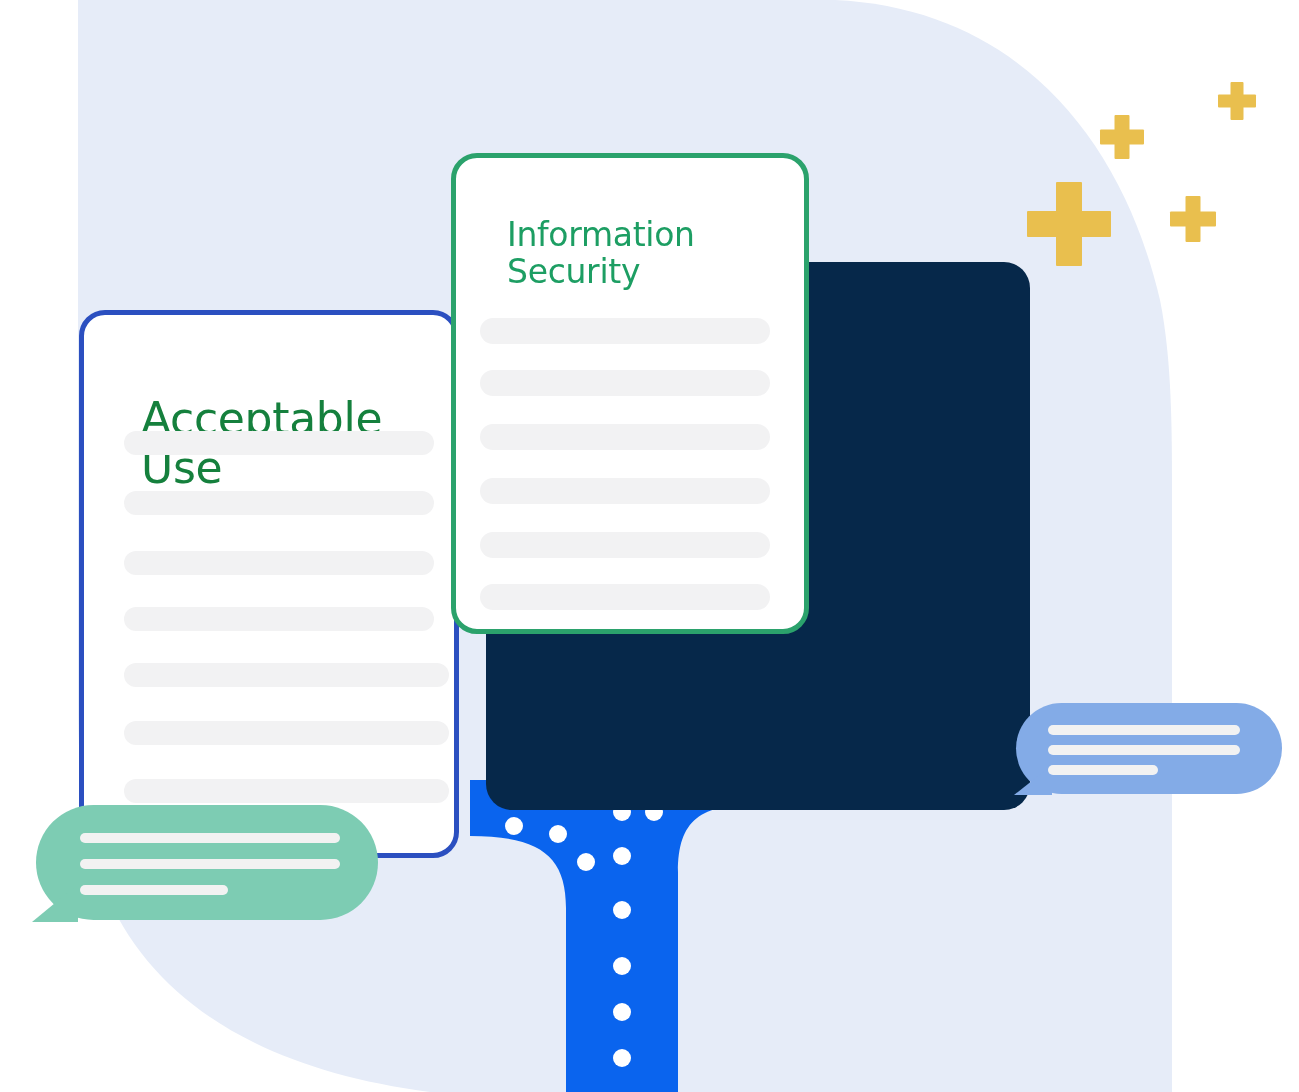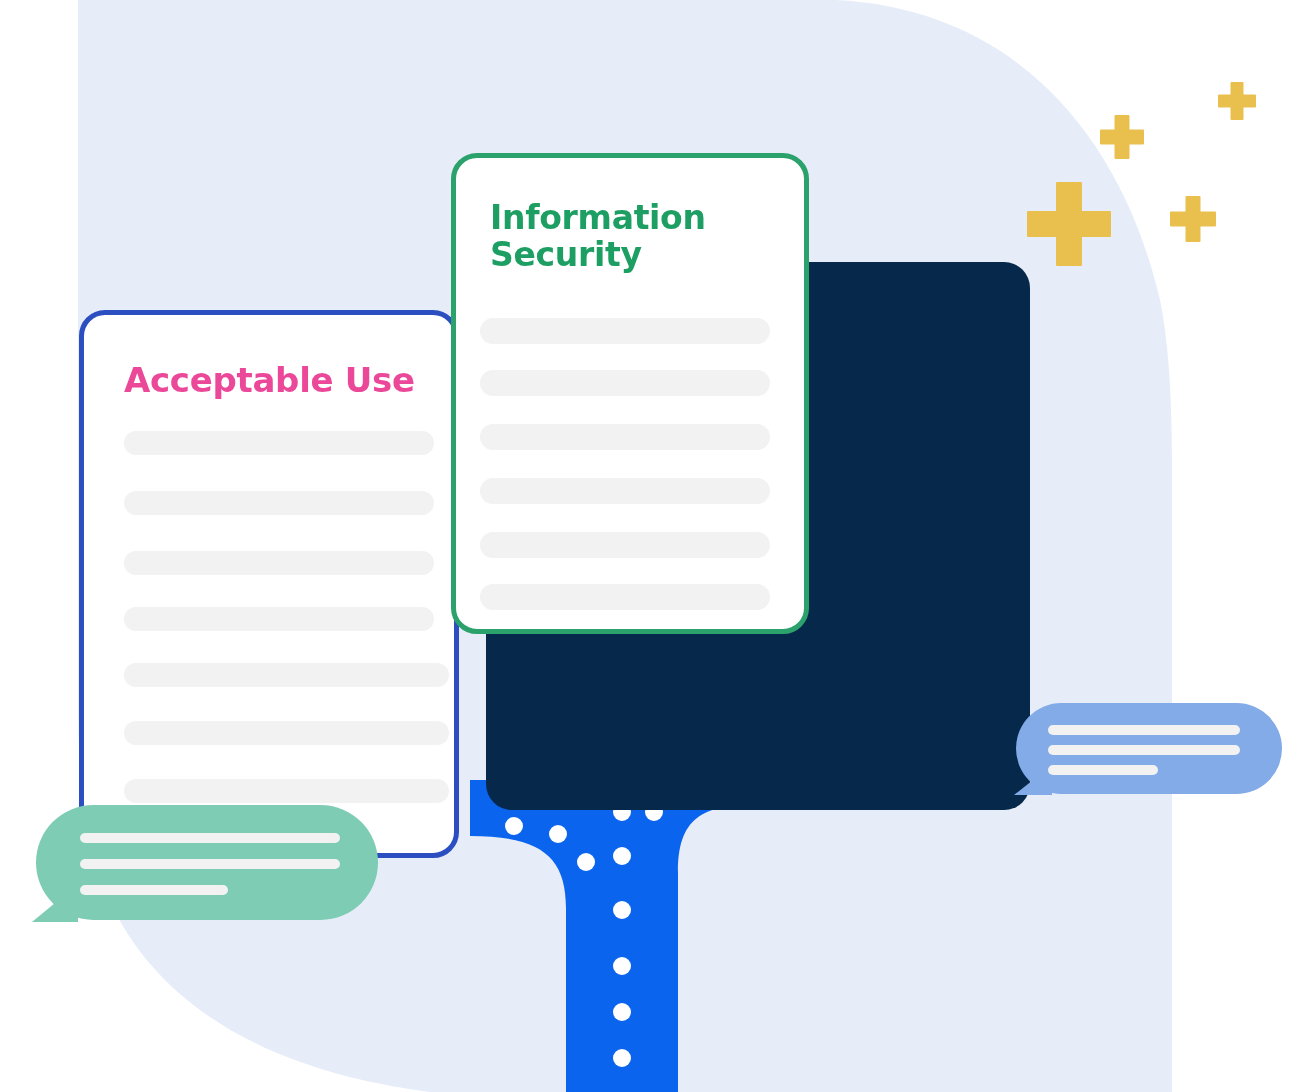--- a/index.html
+++ b/index.html
@@ -21,47 +21,47 @@
     width: 1299px;
     height: 1092px;
   }
   .card {
     position: absolute;
     background: #ffffff;
     box-sizing: border-box;
   }
   .card-title {
     position: absolute;
-    font-weight: 700;
+    font-weight: 400;
     letter-spacing: -0.3px;
     line-height: 1.12;
     white-space: pre-line;
-    margin: 0;
+    margin: 17px;
   }
   .ph-line {
     position: absolute;
     background: #f2f2f3;
     border-radius: 999px;
   }
 
   
   #card-acceptable-use {
     left: 79px;
     top: 310px;
     width: 380px;
     height: 548px;
     border: 5px solid #2B4FC0;
     border-radius: 26px;
     z-index: 20;
   }
   #card-acceptable-use .card-title {
     left: 40px;
-    top: 46px;
-    color: #ec4899;
-    font-size: 34px;
+    top: 62px;
+    color: #15803d;
+    font-size: 44px;
   }
 
   
   #card-navy {
     position: absolute;
     left: 486px;
     top: 262px;
     width: 544px;
     height: 548px;
     background: #06284A;

